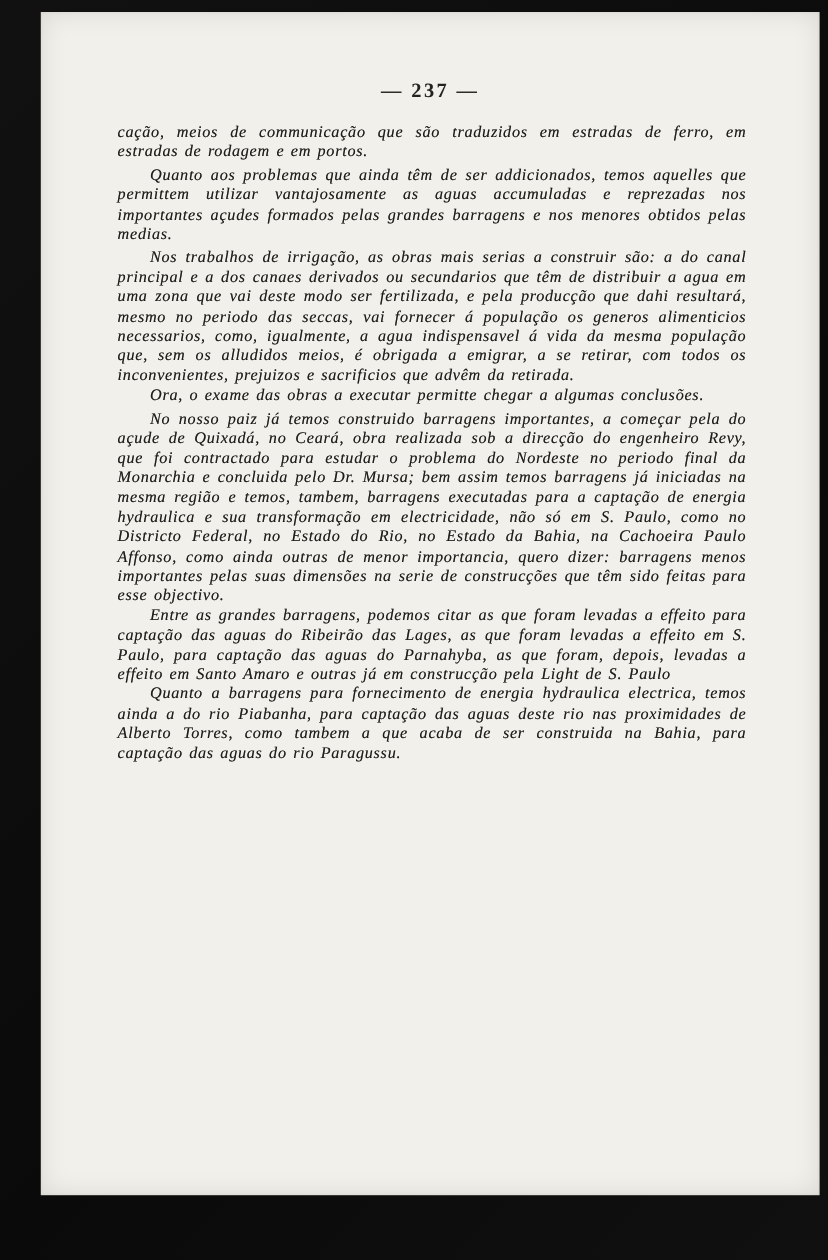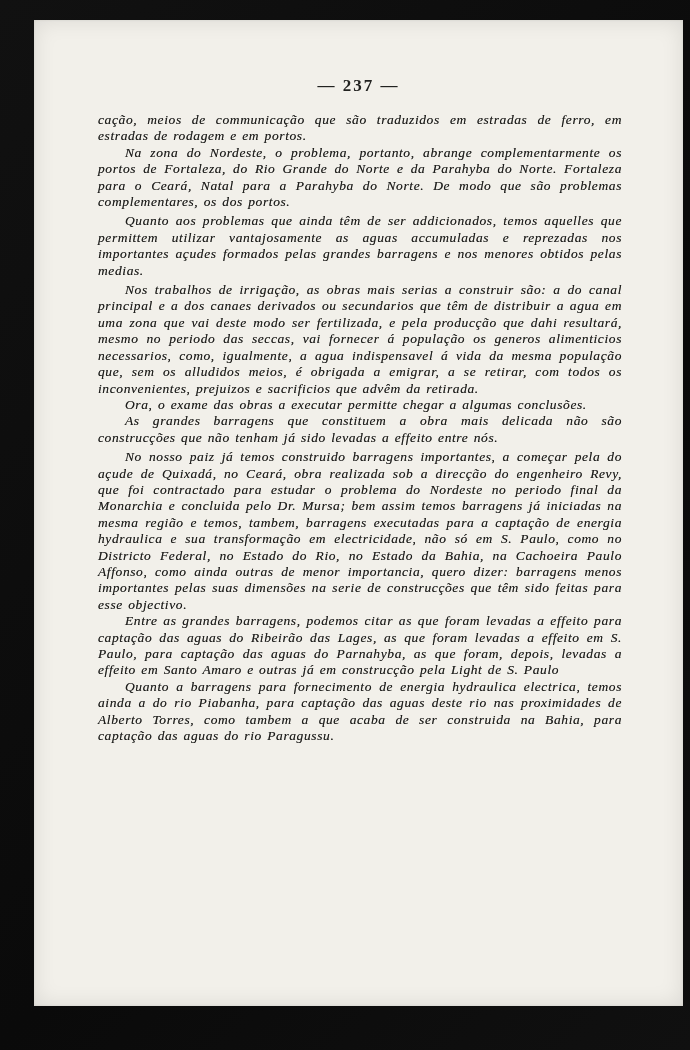--- a/index.html
+++ b/index.html
@@ -16,21 +16,21 @@
   .scan {
     position: relative;
     width: 690px;
     height: 1050px;
     background: linear-gradient(135deg, #111 0%, #0a0a0a 60%, #101010 100%);
     overflow: hidden;
   }
   .page {
     position: absolute;
     left: 34px;
-    top: 20px;
+    top: 10px;
     width: 649px;
     height: 986px;
     background: #f2f0ea;
     box-shadow: inset 0 0 22px rgba(0,0,0,0.10), inset 0 0 3px rgba(0,0,0,0.08);
   }
   .page-number {
     position: absolute;
     top: 56px;
     left: 0;
     width: 100%;
@@ -66,23 +66,21 @@
   }
 </style>
 </head>
 <body>
 
 <div class="scan">
   <div class="page">
     <div class="page-number">— 237 —</div>
     <div class="text-block">
         <p class="para">cação, meios de communicação que são traduzidos em estradas de ferro, em estradas de rodagem e em portos.</p>
-        <p class="para indent">Na zona do Nordeste, o problema, portanto, abrange complementarmente os portos de Fortaleza, do Rio Grande do Norte e da Parahyba do Norte. Fortaleza para o Ceará, Natal para a Parahyba do Norte. De modo que são problemas complementares, os dos portos.</p>
         <p class="para indent space-before">Quanto aos problemas que ainda têm de ser addicionados, temos aquelles que permittem utilizar vantajosamente as aguas accumuladas e reprezadas nos importantes açudes formados pelas grandes barragens e nos menores obtidos pelas medias.</p>
         <p class="para indent space-before">Nos trabalhos de irrigação, as obras mais serias a construir são: a do canal principal e a dos canaes derivados ou secundarios que têm de distribuir a agua em uma zona que vai deste modo ser fertilizada, e pela producção que dahi resultará, mesmo no periodo das seccas, vai fornecer á população os generos alimenticios necessarios, como, igualmente, a agua indispensavel á vida da mesma população que, sem os alludidos meios, é obrigada a emigrar, a se retirar, com todos os inconvenientes, prejuizos e sacrificios que advêm da retirada.</p>
         <p class="para indent">Ora, o exame das obras a executar permitte chegar a algumas conclusões.</p>
-        <p class="para indent">As grandes barragens que constituem a obra mais delicada não são construcções que não tenham já sido levadas a effeito entre nós.</p>
         <p class="para indent space-before">No nosso paiz já temos construido barragens importantes, a começar pela do açude de Quixadá, no Ceará, obra realizada sob a direcção do engenheiro Revy, que foi contractado para estudar o problema do Nordeste no periodo final da Monarchia e concluida pelo Dr. Mursa; bem assim temos barragens já iniciadas na mesma região e temos, tambem, barragens executadas para a captação de energia hydraulica e sua transformação em electricidade, não só em S. Paulo, como no Districto Federal, no Estado do Rio, no Estado da Bahia, na Cachoeira Paulo Affonso, como ainda outras de menor importancia, quero dizer: barragens menos importantes pelas suas dimensões na serie de construcções que têm sido feitas para esse objectivo.</p>
         <p class="para indent">Entre as grandes barragens, podemos citar as que foram levadas a effeito para captação das aguas do Ribeirão das Lages, as que foram levadas a effeito em S. Paulo, para captação das aguas do Parnahyba, as que foram, depois, levadas a effeito em Santo Amaro e outras já em construcção pela Light de S. Paulo</p>
         <p class="para indent">Quanto a barragens para fornecimento de energia hydraulica electrica, temos ainda a do rio Piabanha, para captação das aguas deste rio nas proximidades de Alberto Torres, como tambem a que acaba de ser construida na Bahia, para captação das aguas do rio Paragussu.</p>
       </div>
   </div>
 </div>
 
 </body></html>

